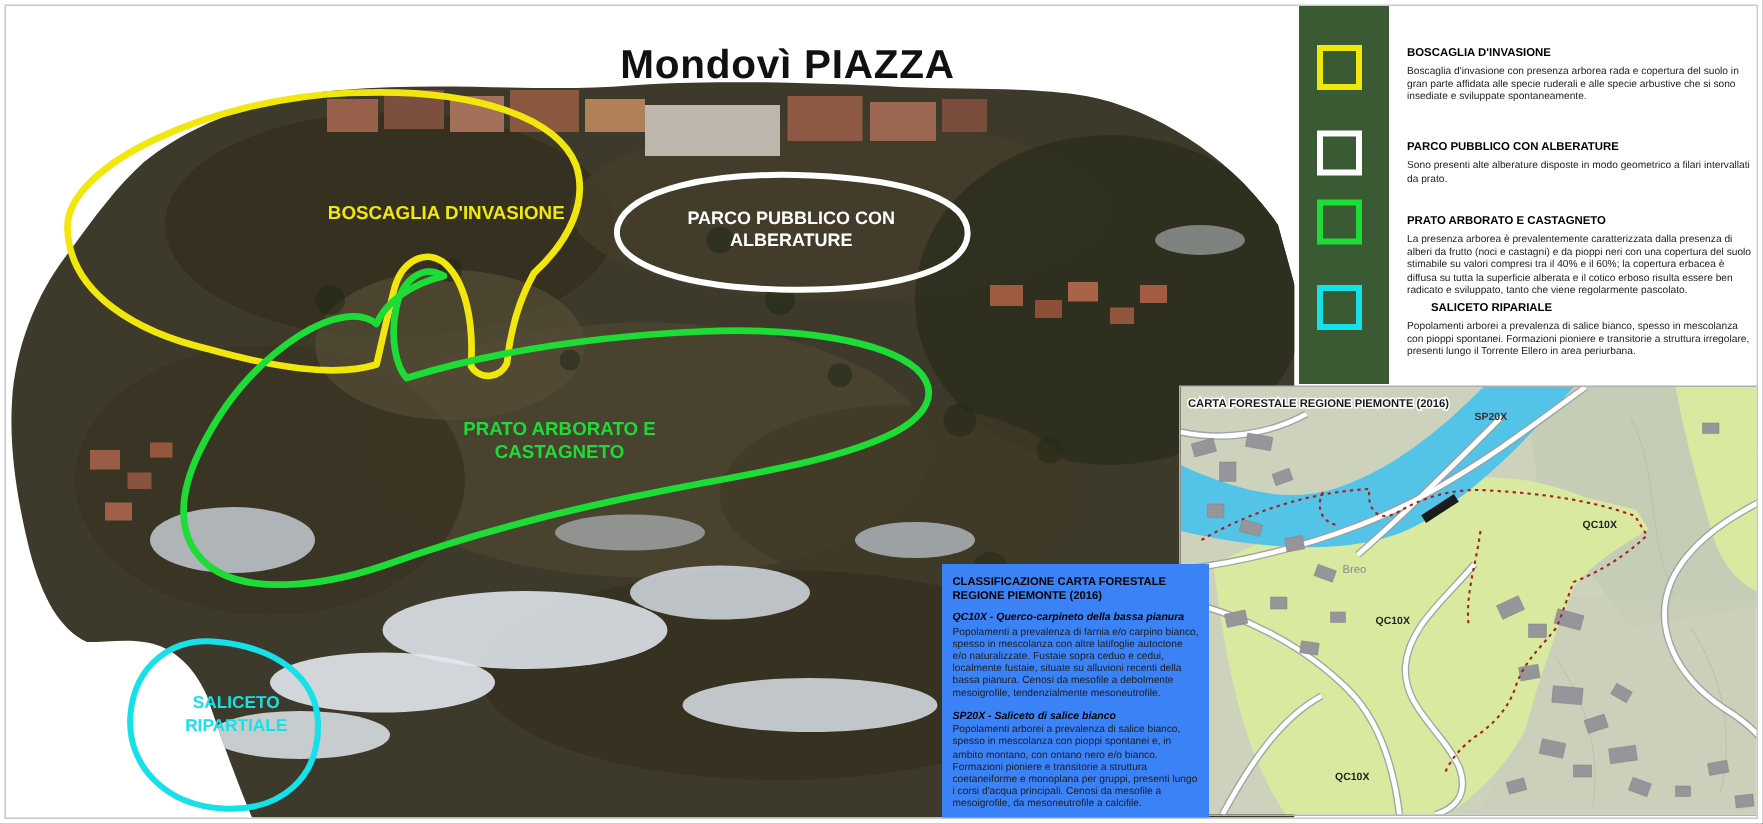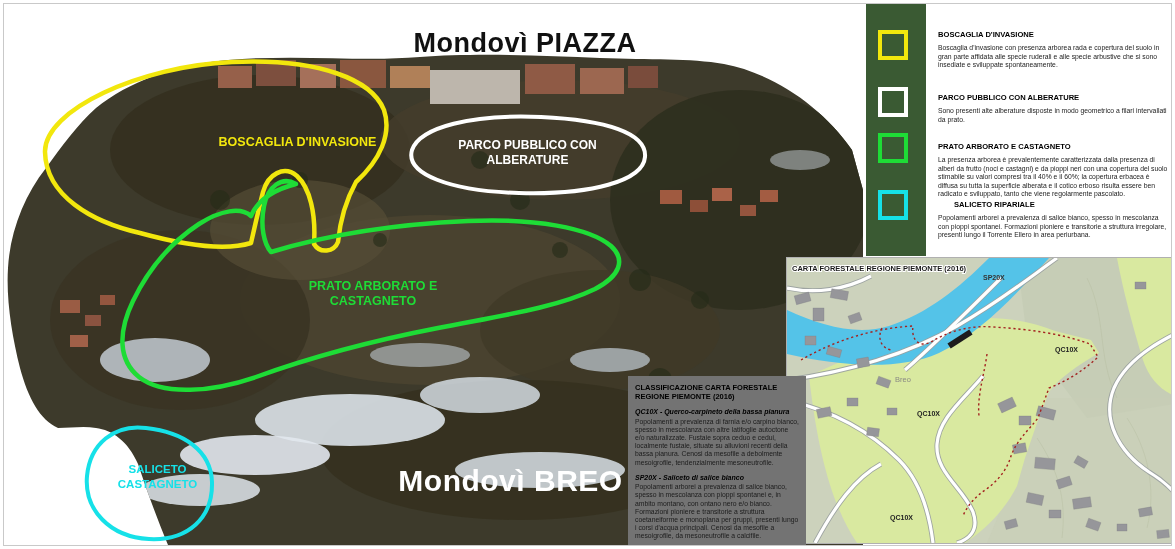--- a/index.html
+++ b/index.html
@@ -28,21 +28,21 @@
   .legend-item { position:absolute; left:0; width:100%; }
   .swatch { position:absolute; left:12px; top:0; width:22px; height:22px;
             border:4px solid #000; background:transparent; }
   .legend-head { position:absolute; left:72px; width:232px; margin:0;
                  font-size:7.6px; font-weight:bold; color:#000; }
   .legend-desc { position:absolute; left:72px; width:232px; margin:0;
                  font-size:6.8px; line-height:8.6px; color:#1c1c1c; }
 
   
   .classification { position:absolute; left:628px; top:376px; width:164px;
-                    background:#737373; z-index:6; padding:7px; }
+                    background:#3b82f6; z-index:6; padding:7px; }
   .classification h3 { margin:0 0 6px 0; font-size:7.5px; line-height:9px; color:#000; }
   .classification h4 { margin:7px 0 1px 0; font-size:7px; line-height:8.5px;
                        font-style:italic; color:#000; }
   .classification p  { margin:0; font-size:6.8px; line-height:8.2px; color:#1c1c1c; }
 
   
   .inset { position:absolute; left:748px; top:258px; width:424px; height:285px; z-index:4;
            outline:1px solid #b0b0b0;margin-left:39px; }
   .inset svg { display:block; }
 </style>
@@ -132,26 +132,25 @@
     <path fill="none" stroke="#1edc36" stroke-width="4.5" stroke-linejoin="round" stroke-linecap="round" d="M 296 184 C 282 176 268 186 264 206 C 260 226 264 244 271 252 C 330 234 400 224 468 221
              C 535 218 590 228 611 246 C 626 260 620 276 595 289 C 556 308 498 316 438 328
              C 376 340 314 356 256 377 C 212 392 163 396 139 377 C 118 360 118 332 133 301
              C 148 270 170 243 199 224 C 221 210 241 207 251 216 C 257 202 272 190 296 184 Z" style="stroke: rgb(30, 220, 54);"></path>
 
     <path fill="none" stroke="#16e1e8" stroke-width="4" stroke-linejoin="round" d="M 146 428 C 114 424 90 444 87 476 C 84 510 110 537 149 539
              C 188 541 213 518 212 482 C 211 451 184 432 146 428 Z" style="stroke: rgb(22, 225, 232);"></path>
   </svg>
 
   <div class="district-title title-top">Mondovì PIAZZA</div>
-  <div class="district-title title-bottom">Mondovì BREO</div>
 
   <div class="region-label lbl-boscaglia" style="color: rgb(242, 231, 13);">BOSCAGLIA D'INVASIONE</div>
   <div class="region-label lbl-parco" style="color: rgb(255, 255, 255);">PARCO PUBBLICO CON ALBERATURE</div>
   <div class="region-label lbl-prato" style="color: rgb(30, 220, 54);">PRATO ARBORATO E CASTAGNETO</div>
-  <div class="region-label lbl-saliceto" style="color: rgb(22, 225, 232);">SALICETO CASTAGNETO</div>
+  <div class="region-label lbl-saliceto" style="color: rgb(22, 225, 232);">SALICETO RIPARTIALE</div>
 
   <div class="legend">
     <div class="legend-strip" style="background-color: rgb(58, 90, 51);"></div>
 
     <div class="legend-item" style="top:26px;">
       <span class="swatch" style="border-color: rgb(242, 231, 13);"></span>
       <h4 class="legend-head" style="top:0;">BOSCAGLIA D'INVASIONE</h4>
       <p class="legend-desc" style="top:14px;">Boscaglia d'invasione con presenza arborea rada e copertura del suolo in gran parte affidata alle specie ruderali e alle specie arbustive che si sono insediate e sviluppate spontaneamente.</p>
     </div>
 

